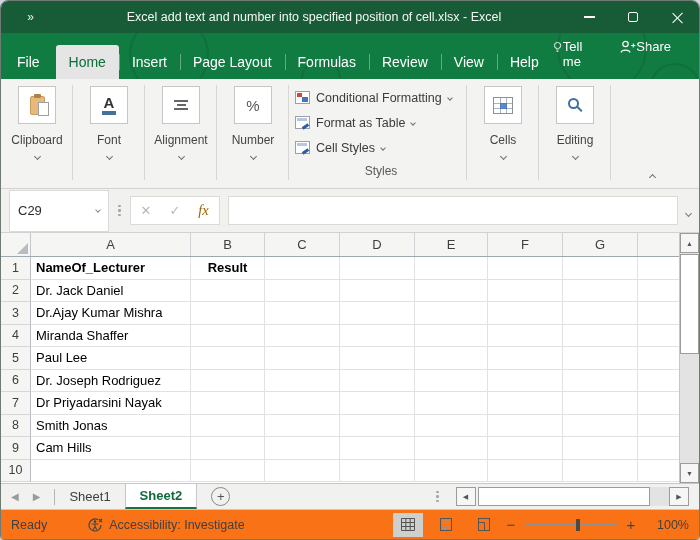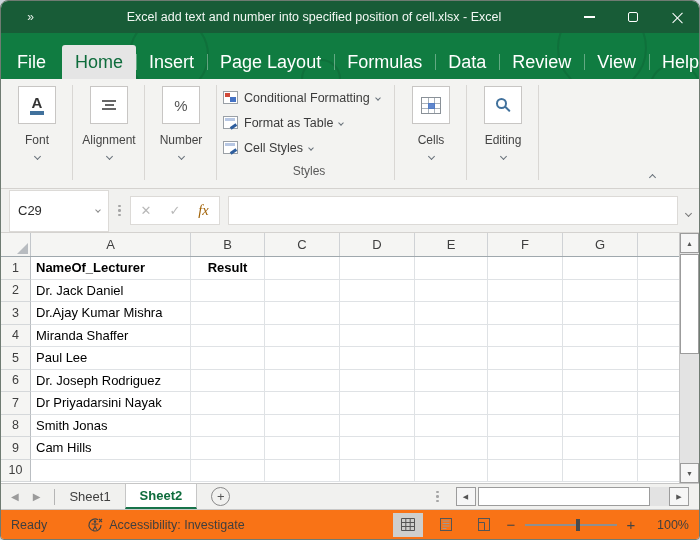--- a/index.html
+++ b/index.html
@@ -25,21 +25,21 @@
   .close-glyph:before{transform:rotate(45deg);} .close-glyph:after{transform:rotate(-45deg);}
 
   
   .menubar{height:46px;background:#107c41;display:flex;align-items:flex-end;position:relative;flex:0 0 auto;overflow:hidden;}
   .deco{position:absolute;border:2px solid rgba(10,60,35,.18);border-radius:50%;pointer-events:none;}
   .d1{width:80px;height:80px;left:128px;top:-18px;}
   .d2{width:40px;height:40px;left:300px;top:26px;}
   .d3{width:90px;height:90px;left:556px;top:-30px;}
   .d4{width:52px;height:52px;left:648px;top:30px;}
   .mtabs{display:flex;align-items:flex-end;height:34px;}
-  .mtab{height:34px;line-height:34px;padding:0 13px;color:#fff;font-size:18px;position:relative;cursor:default;white-space:nowrap;}
+  .mtab{height:34px;line-height:34px;padding:0 13px;color:#fff;font-size:14px;position:relative;cursor:default;white-space:nowrap;}
   .mtab.sep:before{content:"";position:absolute;left:0;top:9px;height:16px;width:1px;background:rgba(255,255,255,.35);}
   .mtab.active{background:#e5e5e5;color:#0e6c3c;border-radius:3px 3px 0 0;}
   .mtab.filetab{padding:0 16px;}
   .menu-right{margin-left:auto;display:flex;align-items:center;height:46px;gap:26px;padding-right:28px;}
   .tellme,.share{display:flex;gap:0;color:#fff;font-size:13px;height:34px;}
 
   
   .ribbon{height:110px;background:#f3f3f1;border-bottom:1px solid #d4d2cf;display:flex;position:relative;flex:0 0 auto;}
   .rgroup{width:72px;display:flex;flex-direction:column;align-items:center;padding-top:7px;position:relative;}
   .rgroup:after{content:"";position:absolute;right:0;top:6px;bottom:8px;width:1px;background:#d9d7d4;}
@@ -167,21 +167,20 @@
     <span class="deco d1"></span>
     <span class="deco d2"></span>
     <span class="deco d3"></span>
     <span class="deco d4"></span>
     <div class="mtabs">
         <div class="mtab filetab">File</div>
         <div class="mtab active">Home</div>
         <div class="mtab sep">Insert</div>
         <div class="mtab sep">Page Layout</div>
         <div class="mtab sep">Formulas</div>
-        <div class="mtab sep">Data</div>
         <div class="mtab sep">Review</div>
         <div class="mtab sep">View</div>
         <div class="mtab sep">Help</div>
       </div>
     <div class="menu-right">
       <div class="tellme">
         <svg width="15" height="16" viewBox="0 0 15 16">
             <circle cx="7.5" cy="6" r="4.2" fill="none" stroke="#fff" stroke-width="1.3"></circle>
             <path d="M5.8 12h3.4M6.3 14h2.4" stroke="#fff" stroke-width="1.3" fill="none"></path>
           </svg>
@@ -192,20 +191,27 @@
             <circle cx="6.5" cy="5" r="2.7" fill="none" stroke="#fff" stroke-width="1.2"></circle>
             <path d="M2 13.5c.9-3.2 8.2-3.2 9 0" fill="none" stroke="#fff" stroke-width="1.2"></path>
             <path d="M12.2 6.5h4.2M14.3 4.4v4.2" stroke="#fff" stroke-width="1.1"></path>
           </svg>
         <span>Share</span>
       </div>
     </div>
   </div>
 
   <div class="ribbon">
+    <div class="rgroup">
+      <div class="iconbox">
+          <span class="clip"></span>
+        </div>
+      <div class="glabel">Clipboard</div>
+      <span class="cv"></span>
+    </div>
     <div class="rgroup">
       <div class="iconbox">
           <span class="fontA">A</span>
         </div>
       <div class="glabel">Font</div>
       <span class="cv"></span>
     </div>
     <div class="rgroup">
       <div class="iconbox">
         <span class="alignIc">

